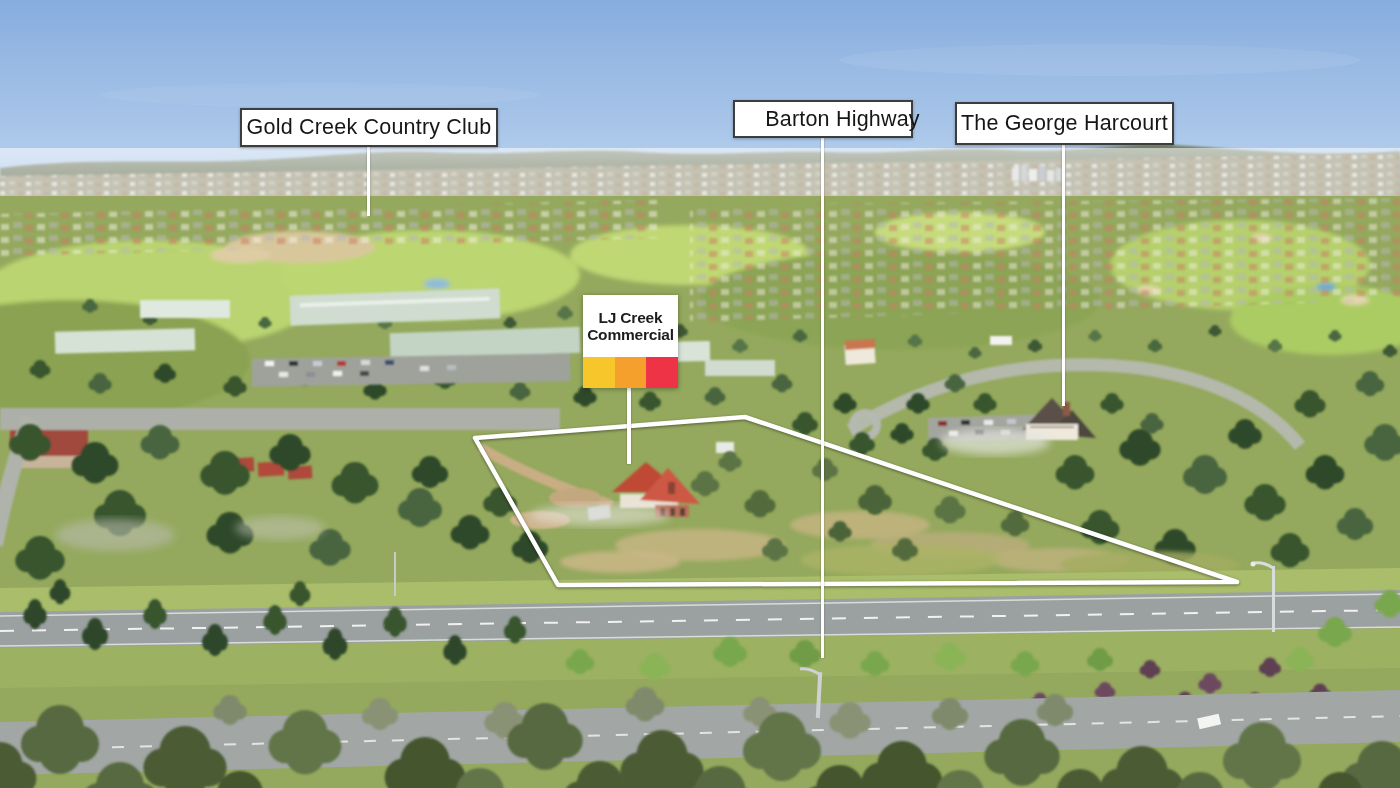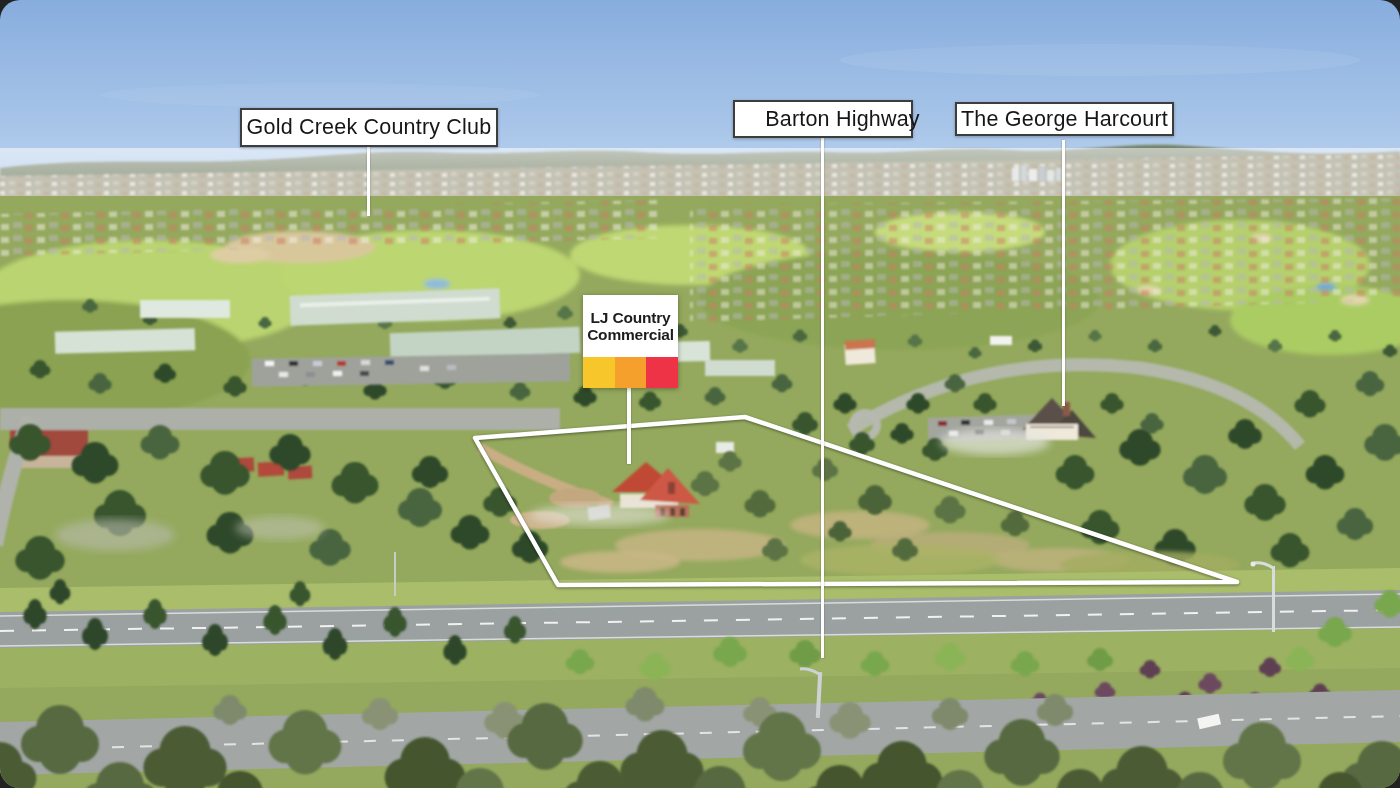--- a/index.html
+++ b/index.html
@@ -1,27 +1,27 @@
 <!DOCTYPE html>
 <html><head>
 <meta charset="utf-8">
 <style>
   html,body{margin:0;padding:0;background:#222;}
   .stage{position:relative;width:1400px;height:788px;overflow:hidden;
-         font-family:"Liberation Sans",sans-serif;border-radius:20px;}
+         font-family:"Liberation Sans",sans-serif;}
   .scene-svg{position:absolute;left:0;top:0;width:1400px;height:788px;display:block;}
   .overlay-svg{position:absolute;left:0;top:0;width:1400px;height:788px;pointer-events:none;}
 
   .callout{position:absolute;display:flex;align-items:center;justify-content:center;
            background:#ffffff;border:2px solid #3d3d3d;color:#161616;
            font-size:21.5px;font-weight:500;letter-spacing:.2px;white-space:nowrap;
            box-shadow:0 1px 3px rgba(0,0,0,.28);box-sizing:border-box;}
   #c-gold  {left:240px;top:108px;width:258px;height:39px;}
   #c-barton{left:733px;top:100px;width:180px;height:38px;padding-left:39px;}
-  #c-george{left:955px;top:102px;width:219px;height:34px;}
+  #c-george{left:955px;top:102px;width:219px;height:43px;}
 
   .leader{position:absolute;width:3px;background:#ffffff;
           box-shadow:0 0 2px rgba(0,0,0,.35);}
   #l-gold  {left:367px;top:146px;height:70px;}
   #l-barton{left:821px;top:137px;height:521px;}
   #l-george{left:1062px;top:140px;height:266px;}
   #l-logo  {left:627px;top:387px;height:77px;width:4px;}
 
   .lj-logo{position:absolute;left:583px;top:295px;width:95px;height:93px;
            background:#ffffff;box-shadow:0 1px 5px rgba(0,0,0,.35);
@@ -414,21 +414,21 @@
   <div class="leader" id="l-barton"></div>
   <div class="leader" id="l-george"></div>
   <div class="leader" id="l-logo"></div>
 
   <div class="callout" id="c-gold">Gold Creek Country Club</div>
   <div class="callout" id="c-barton">Barton Highway</div>
   <div class="callout" id="c-george">The George Harcourt</div>
 
   <div class="lj-logo">
     <div class="lj-text">
-      <span>LJ Country</span>
+      <span>LJ Creek</span>
       <span>Commercial</span>
     </div>
     <div class="lj-band">
       <span style="background: rgb(247, 198, 43);"></span>
       <span style="background: rgb(245, 160, 45);"></span>
       <span style="background: rgb(238, 51, 70);"></span>
     </div>
   </div>
 
 </div>

